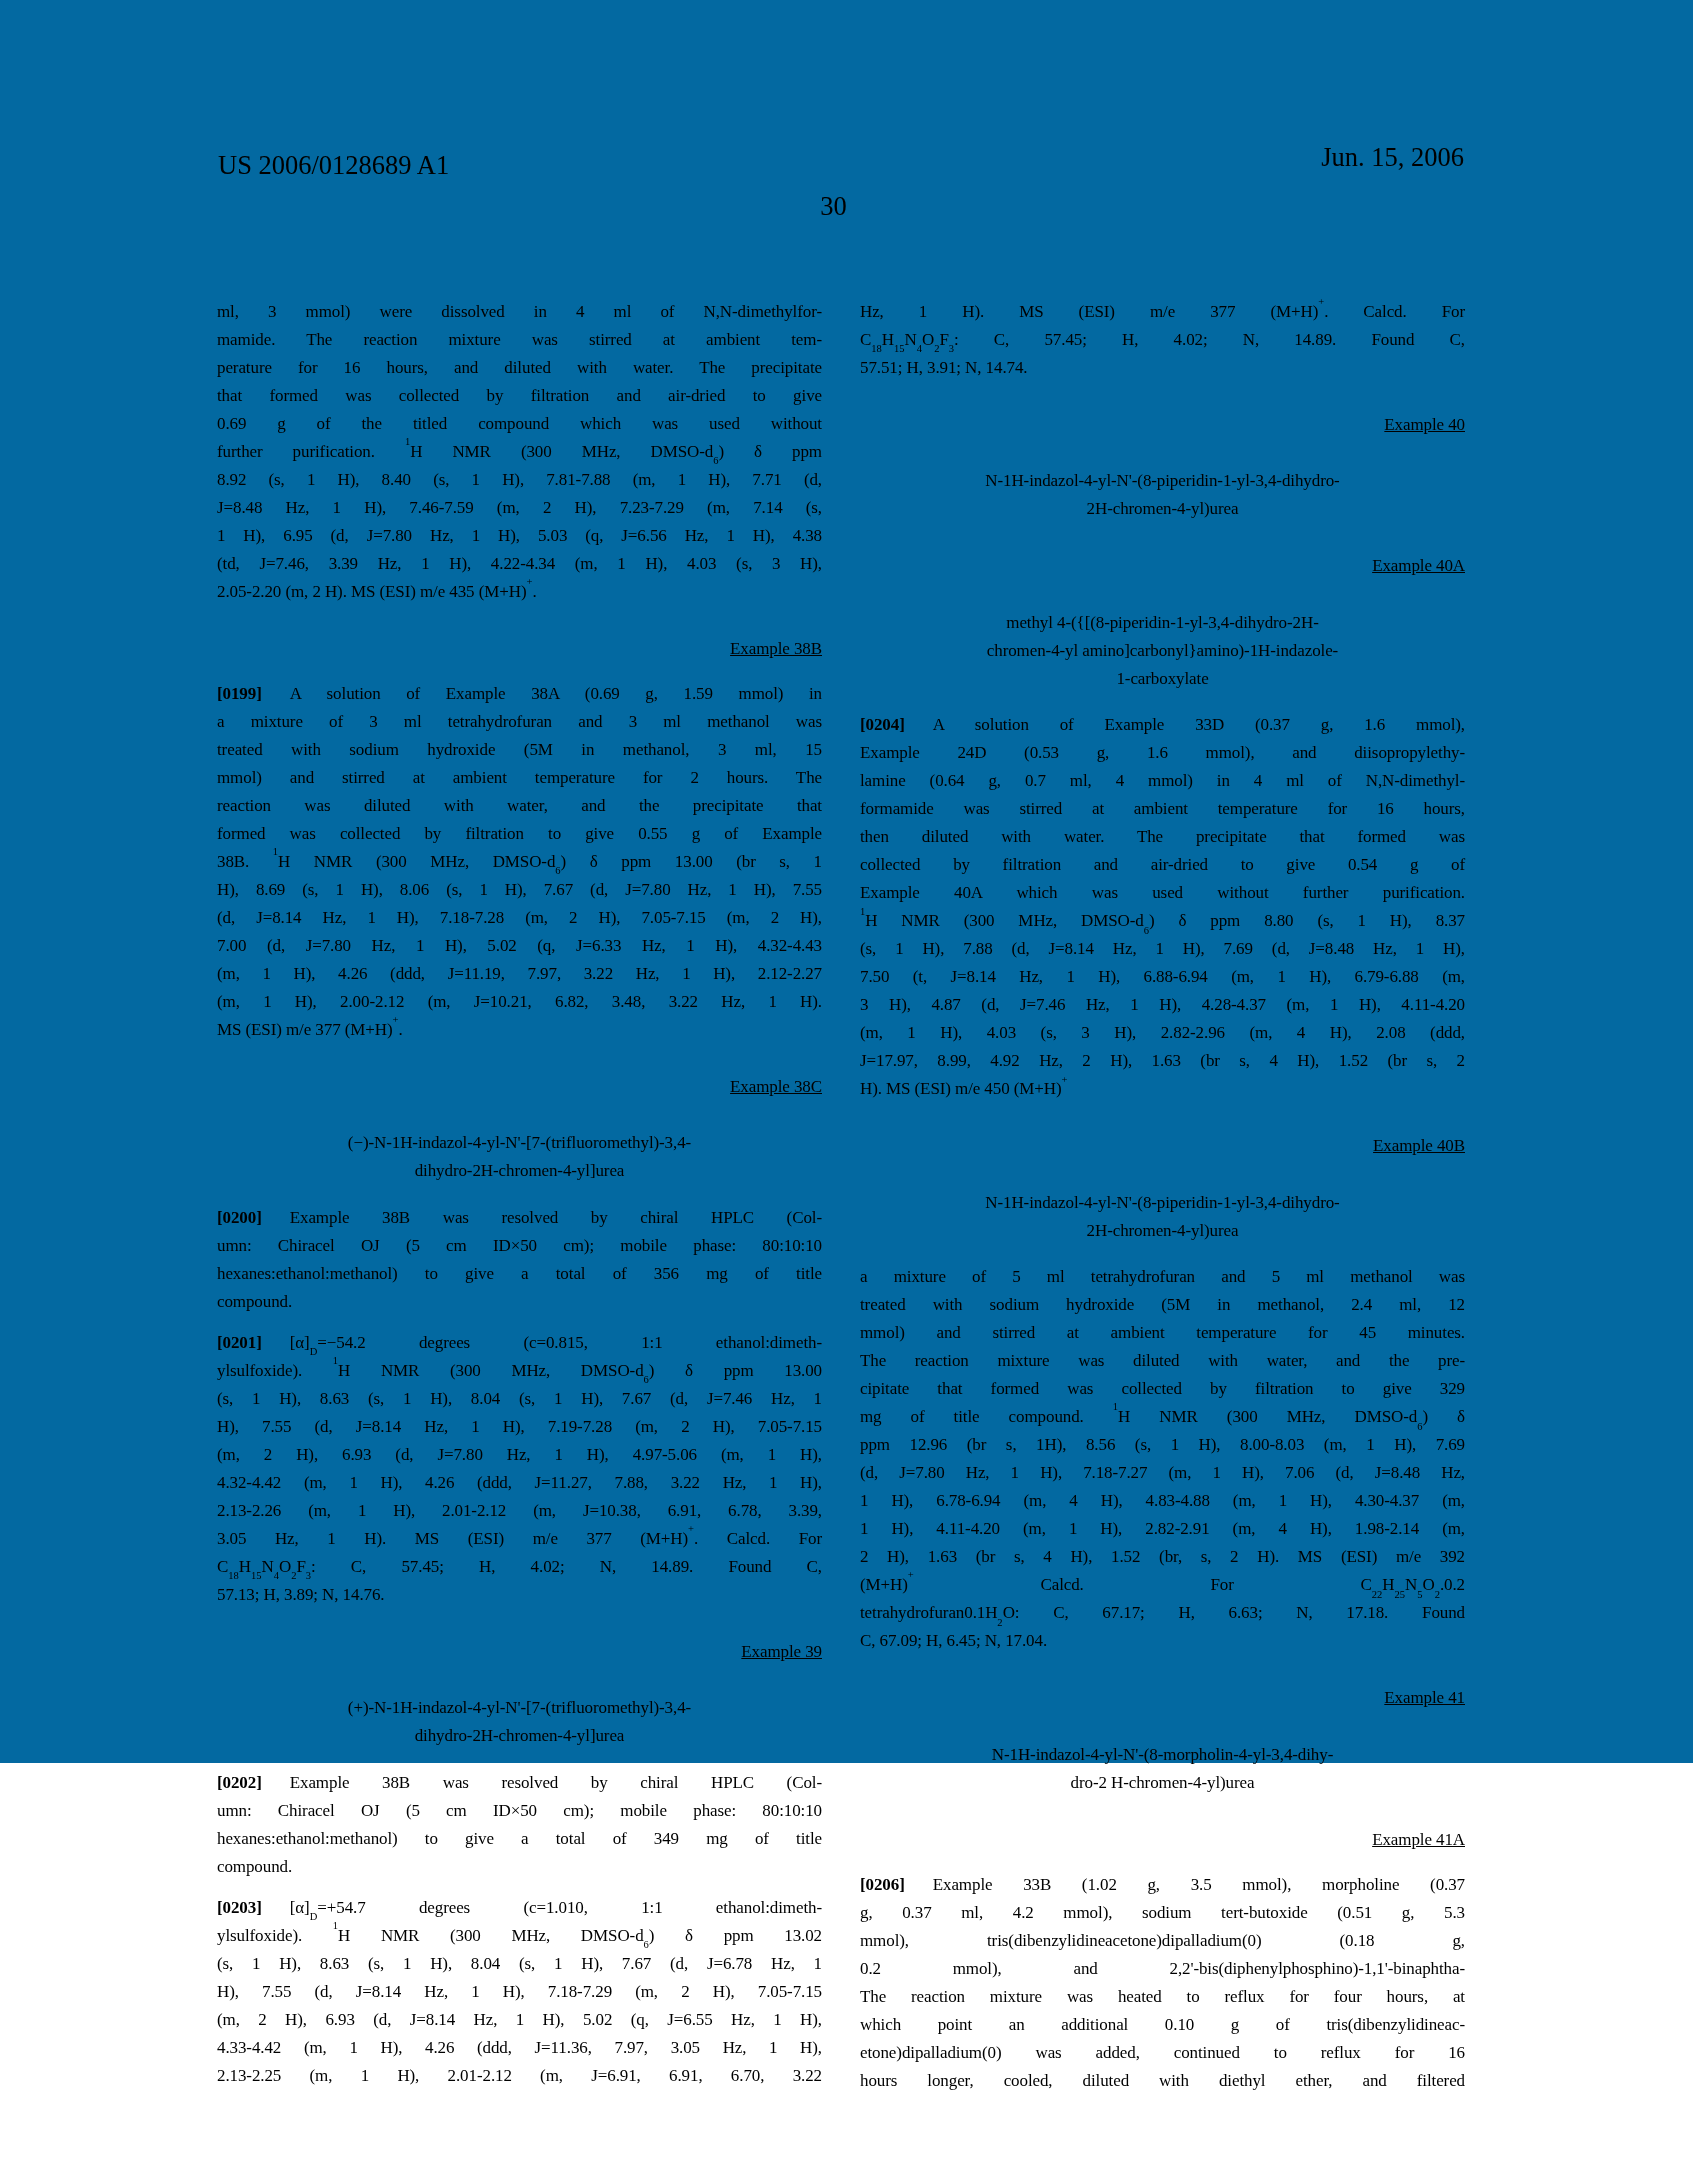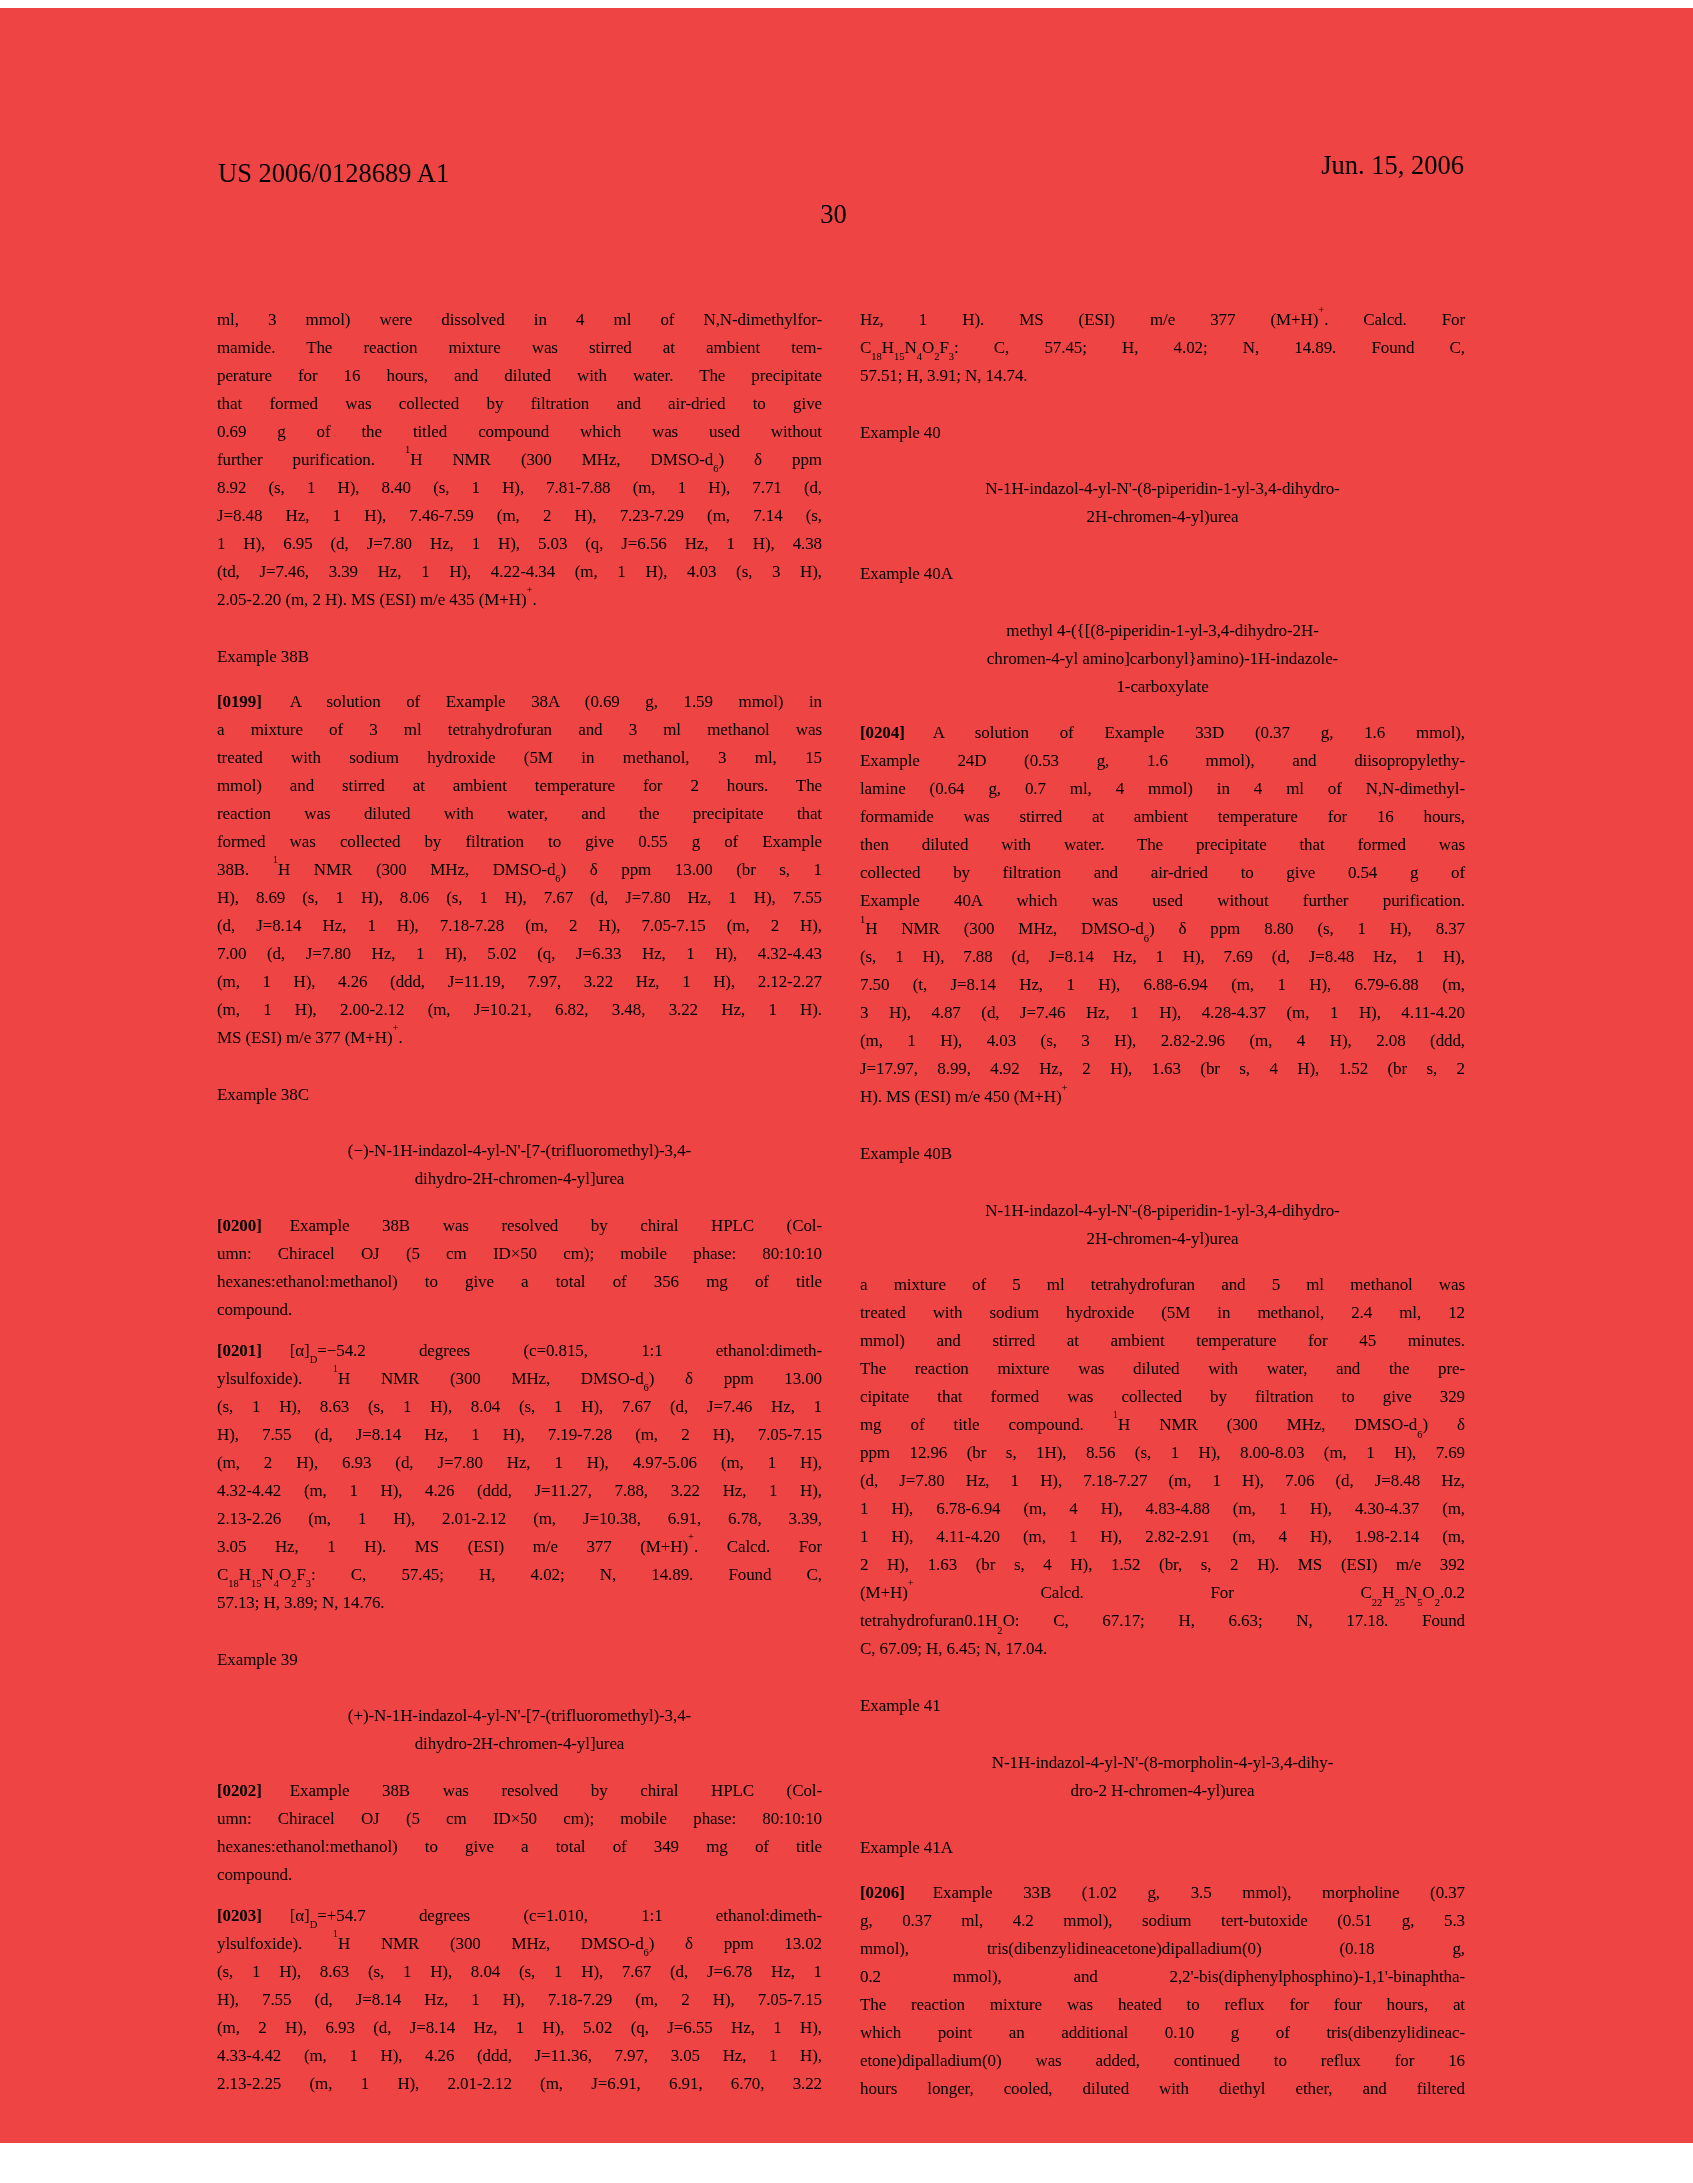--- a/index.html
+++ b/index.html
@@ -2,25 +2,24 @@
 <html style="font-size:10.6px"><head>
 <meta charset="utf-8">
 <style>
   html, body {
     margin: 0; padding: 0;
     width: 1694px; height: 2183px;
     background: #ffffff;
   }
   .page {
     position: relative;
-    width: 1694px; height: 2135px;
-    background: #ef4444;
+    width: 1694px; height: 1763px;
+    background: #0369a1;
     color: #000000;
     font-family: "Liberation Serif", "DejaVu Serif", serif;
-    margin-top: 8px;
   }
   .hdr-left {
     position: absolute;
     left: 218px; top: 150px;
     font-size: 26.5px; line-height: 30px;
     white-space: nowrap;
   }
   .hdr-right {
     position: absolute;
     right: 230px; top: 142px;
@@ -37,21 +36,21 @@
     position: absolute;
     top: 298px;
     width: 605px;
     font-size: 17px;
     line-height: 28px;
     letter-spacing: -0.1px;
   }
   .col-left  { left: 217px; }
   .col-right { left: 860px; }
   .para { margin: 0 0 13.2px 0; }
-  .heading { text-align: left; margin: 29px 0 17px 0; }
+  .heading { text-align: right; margin: 29px 0 17px 0; text-decoration: underline; }
   .compound { text-align: center; margin: 28.4px 0 18.5px 0; }
   .cline { }
   .line { text-align: justify; }
   .jline { text-align-last: justify; }
   .lline { text-align-last: left; }
   .tab { display: inline-block; width: 28px; }
   sup { font-size: 0.62em; position: relative; top: -0.48em; line-height: 0; letter-spacing: 0; }
   sub { font-size: 0.62em; position: relative; top: 0.28em; line-height: 0; letter-spacing: 0; }
   b { font-weight: 700; }
 </style>

